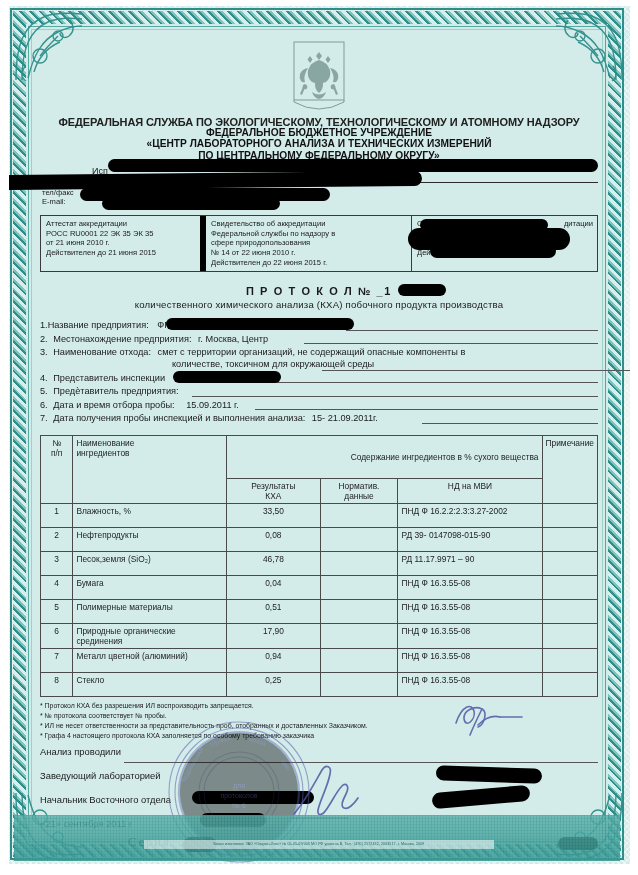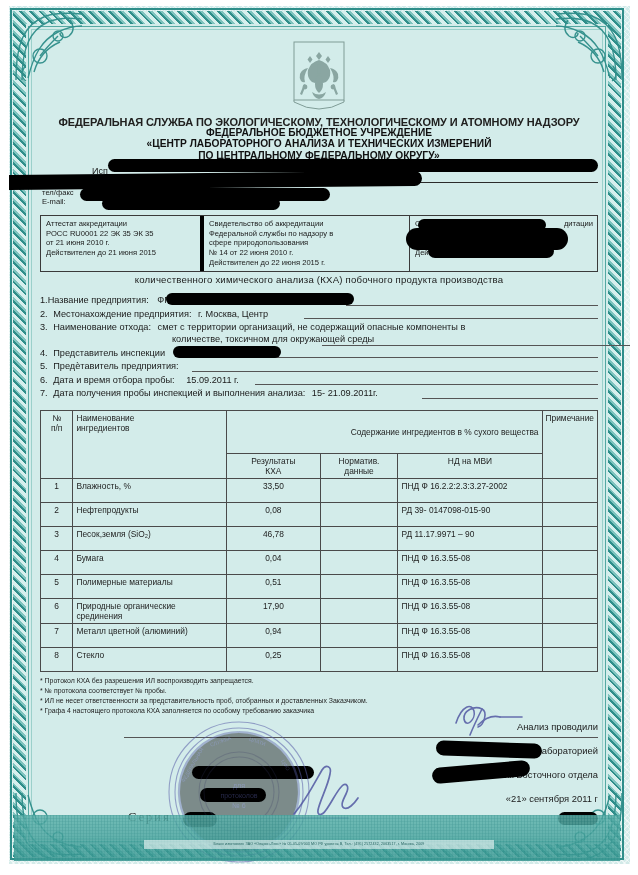--- a/index.html
+++ b/index.html
@@ -66,21 +66,21 @@
   .telfax{position:absolute;left:2px;top:24px;font-size:7.6px;}
   .email{position:absolute;left:2px;top:33px;font-size:7.6px;}
   .hline{position:absolute;left:0;right:0;height:1px;background:#2b2b2b;top:18px;}
 
   
   .red{position:absolute;background:#000;border-radius:12px;}
 
   
   .acc{display:flex;border:1px solid #3a3a3a;margin-top:5px;}
   .acc-cell{padding:3px 4px 4px 5px;font-size:7.6px;line-height:9.6px;position:relative;}
-  .acc-1{width:150px;border-right:4px solid #000000;}
+  .acc-1{width:150px;border-right:6px solid #000000;}
   .acc-2{width:196px;border-right:1px solid #3a3a3a;}
   .acc-3{flex:1;}
 
   .proto{text-align:center;font-weight:bold;font-size:11px;letter-spacing:1.6px;margin-top:13px;position:relative;}
   .proto-sub{text-align:center;font-size:9.6px;margin-top:2px;letter-spacing:.2px;}
 
   .lines{margin-top:9px;}
   .lrow{position:relative;font-size:9.2px;line-height:13.4px;height:13.4px;white-space:nowrap;}
   .lrow .ul{position:absolute;bottom:2px;height:1px;background:#555;}
   .lrow.tall{height:26px;white-space:normal;}
@@ -95,21 +95,21 @@
   .t-res{width:88px;text-align:center;}
   .t-norm{width:72px;text-align:center;}
   .t-nd{width:140px;margin-top:36px;}
   .t-note{}
   .hdr-span{text-align:right;padding:16px 3px;}
   tbody td{height:19px;}
   tbody td.t-num,tbody td.t-res{text-align:center;}
 
   .notes{margin-top:4px;font-size:6.9px;line-height:10.2px;color:#222;}
 
-  .sig{margin-top:4px;position:relative;text-align:right;}
+  .sig{margin-top:4px;position:relative;}
   .sigrow{position:relative;font-size:9.4px;height:24px;line-height:14px;}
   .sigrow .ul{position:absolute;bottom:6px;height:1px;background:#555;}
 
   .serial{position:relative;margin-top:-2px;height:24px;}
   .serial-label{position:absolute;left:88px;top:0;font-size:12.5px;letter-spacing:2px;font-family:"Liberation Serif",serif;}
   .serial-no{position:absolute;right:2px;top:2px;font-size:11px;letter-spacing:.5px;font-family:"Liberation Serif",serif;}
 
   .stamp{position:absolute;left:165px;top:718px;width:148px;height:148px;pointer-events:none;opacity:.55;}
   .signature{position:absolute;pointer-events:none;opacity:.8;}
 </style>
@@ -226,20 +226,24 @@
         <div style="display:inline">Сви</div><span style="float:right">дитации</span>
         <div style="height:9.6px"></div>
         <div style="height:9.6px"></div>
         <div>Действите</div>
         <div class="red" style="left:8px;top:3px;width:128px;height:12px;"></div>
         <div class="red" style="left:-4px;top:12px;width:162px;height:22px;"></div>
         <div class="red" style="left:18px;top:28px;width:126px;height:14px;"></div>
       </div>
     </div>
 
+    <div class="proto">
+      <span>П Р О Т О К О Л № _1</span>
+      <span class="red" style="left:358px;top:-1px;width:48px;height:12px;border-radius:7px;"></span>
+    </div>
     <div class="proto-sub">количественного   химического   анализа   (КХА)  побочного продукта   производства</div>
 
     <div class="lines">
 
       <div class="lrow">
         <span>1.</span><span>Название предприятия:</span>
         <span class="ind" style="width:6px"></span><span>ФГУ  «Войско</span>
         <span class="ul" style="left:306px;right:0;"></span>
         <span class="red" style="left:126px;top:-1px;width:188px;height:12px;border-radius:8px;"></span>
       </div>

